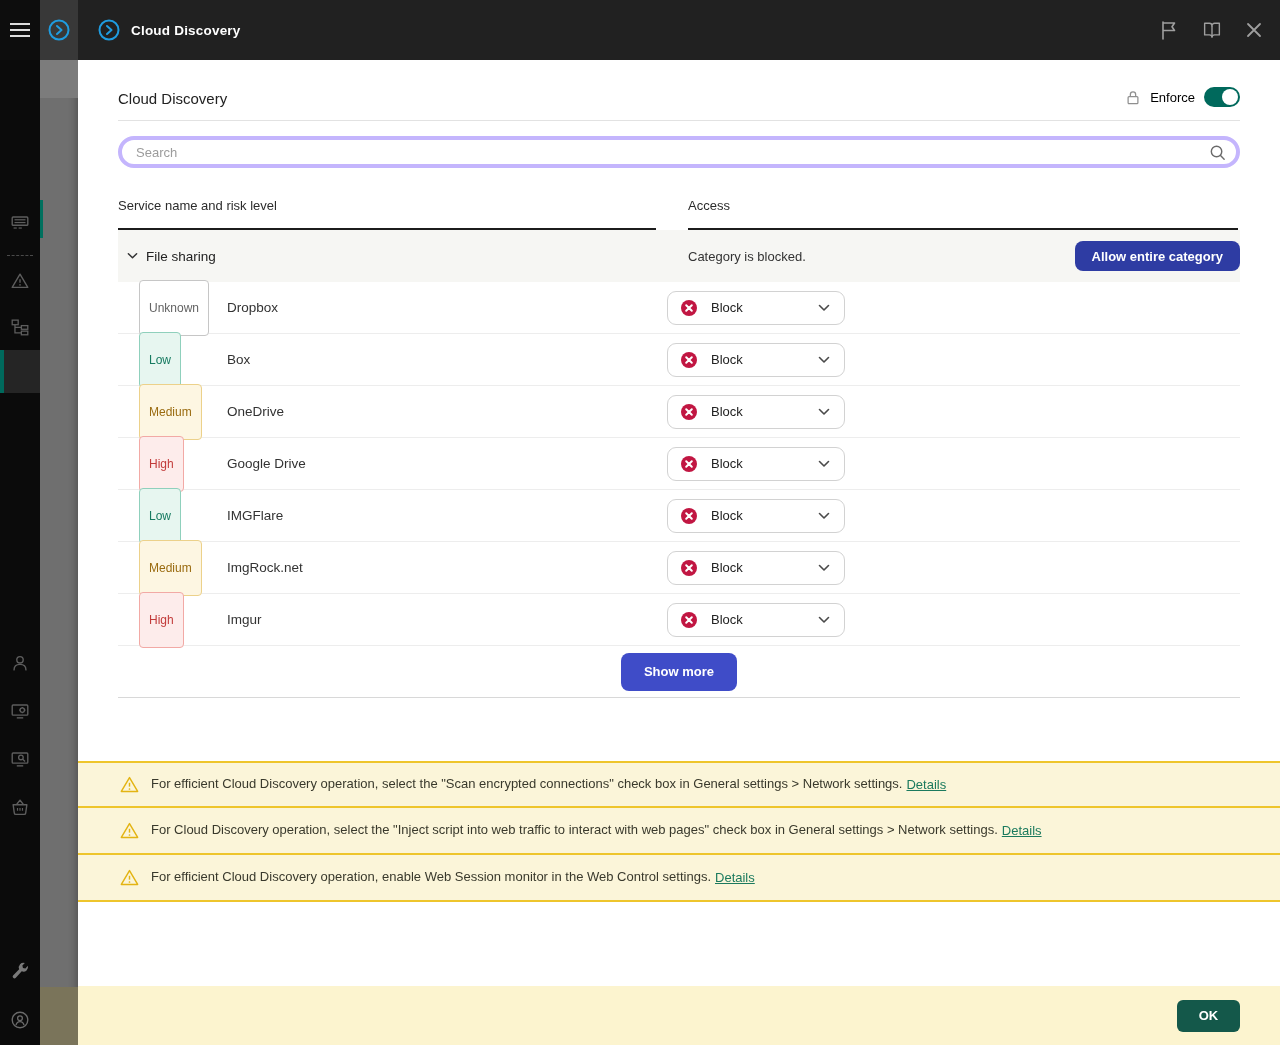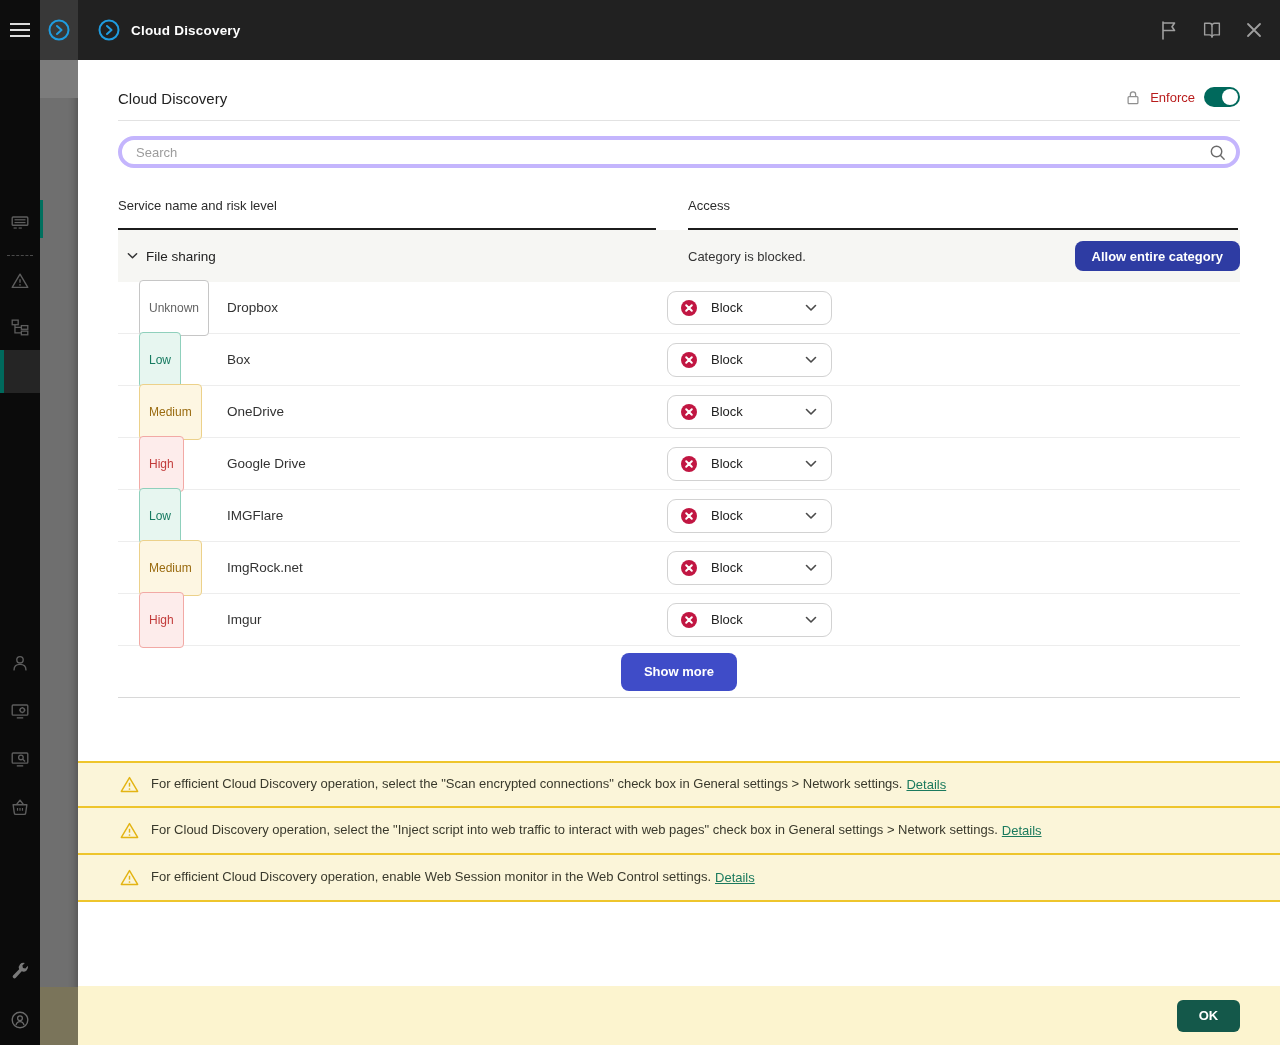--- a/index.html
+++ b/index.html
@@ -40,21 +40,21 @@
   .dimstrip .olive { position:absolute; bottom:0; left:0; width:38px; height:58px; background:#7a745a; }
 
   
   .main { position:absolute; left:78px; top:60px; width:1202px; height:985px;
     background:#ffffff; z-index:4; display:flex; flex-direction:column; }
 
   .page-head { margin:0 40px; height:61px; border-bottom:1px solid #e2e2e2;
     display:flex; align-items:flex-end; justify-content:space-between; padding-bottom:13px; flex:0 0 auto; }
   .page-title { font-size:15px; color:#222222; }
   .enforce-group { display:flex; align-items:center; gap:9px; }
-  .enforce-label { font-size:13px; color:#b91c1c; }
+  .enforce-label { font-size:13px; color:#000000; }
 
   .toggle { width:36px; height:20px; border-radius:10px; background:#00695c; position:relative; cursor:pointer; flex:0 0 auto; }
   .toggle .knob { position:absolute; top:2px; right:2px; width:16px; height:16px; border-radius:50%; background:#ffffff; }
 
   .enabled-banner { margin:12px 26px 0; min-height:68px; background:#f2f1e2;
     display:flex; gap:14px; padding:13px 18px 12px; flex:0 0 auto; }
   .banner-title { font-size:13.5px; color:#20201d; }
   .banner-desc { font-size:12px; color:#a3a294; margin-top:6px; max-width:645px; line-height:1.2; }
 
   .search-row { margin:15px 40px 0; position:relative; flex:0 0 auto; }
@@ -80,21 +80,21 @@
   .service-row { margin:0 40px; height:52px; display:flex; align-items:center;
     border-bottom:1px solid #ededed; flex:0 0 auto; }
   .risk-cell { width:109px; padding-left:21px; flex:0 0 auto; }
   .badge { display:inline-block; font-size:12px; padding:20px 9px; border-radius:4px; border:1px solid; }
   .badge-unknown { background:#ffffff; border-color:#c6c6c6; color:#636363; }
   .badge-low     { background:#e7f6f0; border-color:#8fd0bc; color:#167a60; }
   .badge-medium  { background:#fdf6e2; border-color:#ecd18a; color:#9a6b10; }
   .badge-high    { background:#fdeceb; border-color:#f2a9a5; color:#c23b3a; }
   .service-name { width:440px; font-size:13.5px; color:#333; flex:0 0 auto; }
   .access-cell { flex:1; }
-  .access-select { width:165px; height:34px; border:1px solid #d2d2d2; border-radius:9px;
+  .access-select { width:178px; height:34px; border:1px solid #d2d2d2; border-radius:9px;
     background:#fff; display:flex; align-items:center; padding:0 14px 0 12px; gap:13px; cursor:pointer; }
   .access-value { font-size:13px; color:#222; flex:1; }
 
   .show-more-row { margin:0 40px; height:52px; display:flex; align-items:center; justify-content:center;
     border-bottom:1px solid #d8d8d8; flex:0 0 auto; }
   .show-more-btn { height:38px; padding:0 23px; background:#3f4cc8; color:#fff;
     font-size:13px; font-weight:bold; border:none; border-radius:8px; cursor:pointer; font-family:"Liberation Sans",sans-serif; }
 
   .flex-gap { height:63px; flex:0 0 auto; }
 

